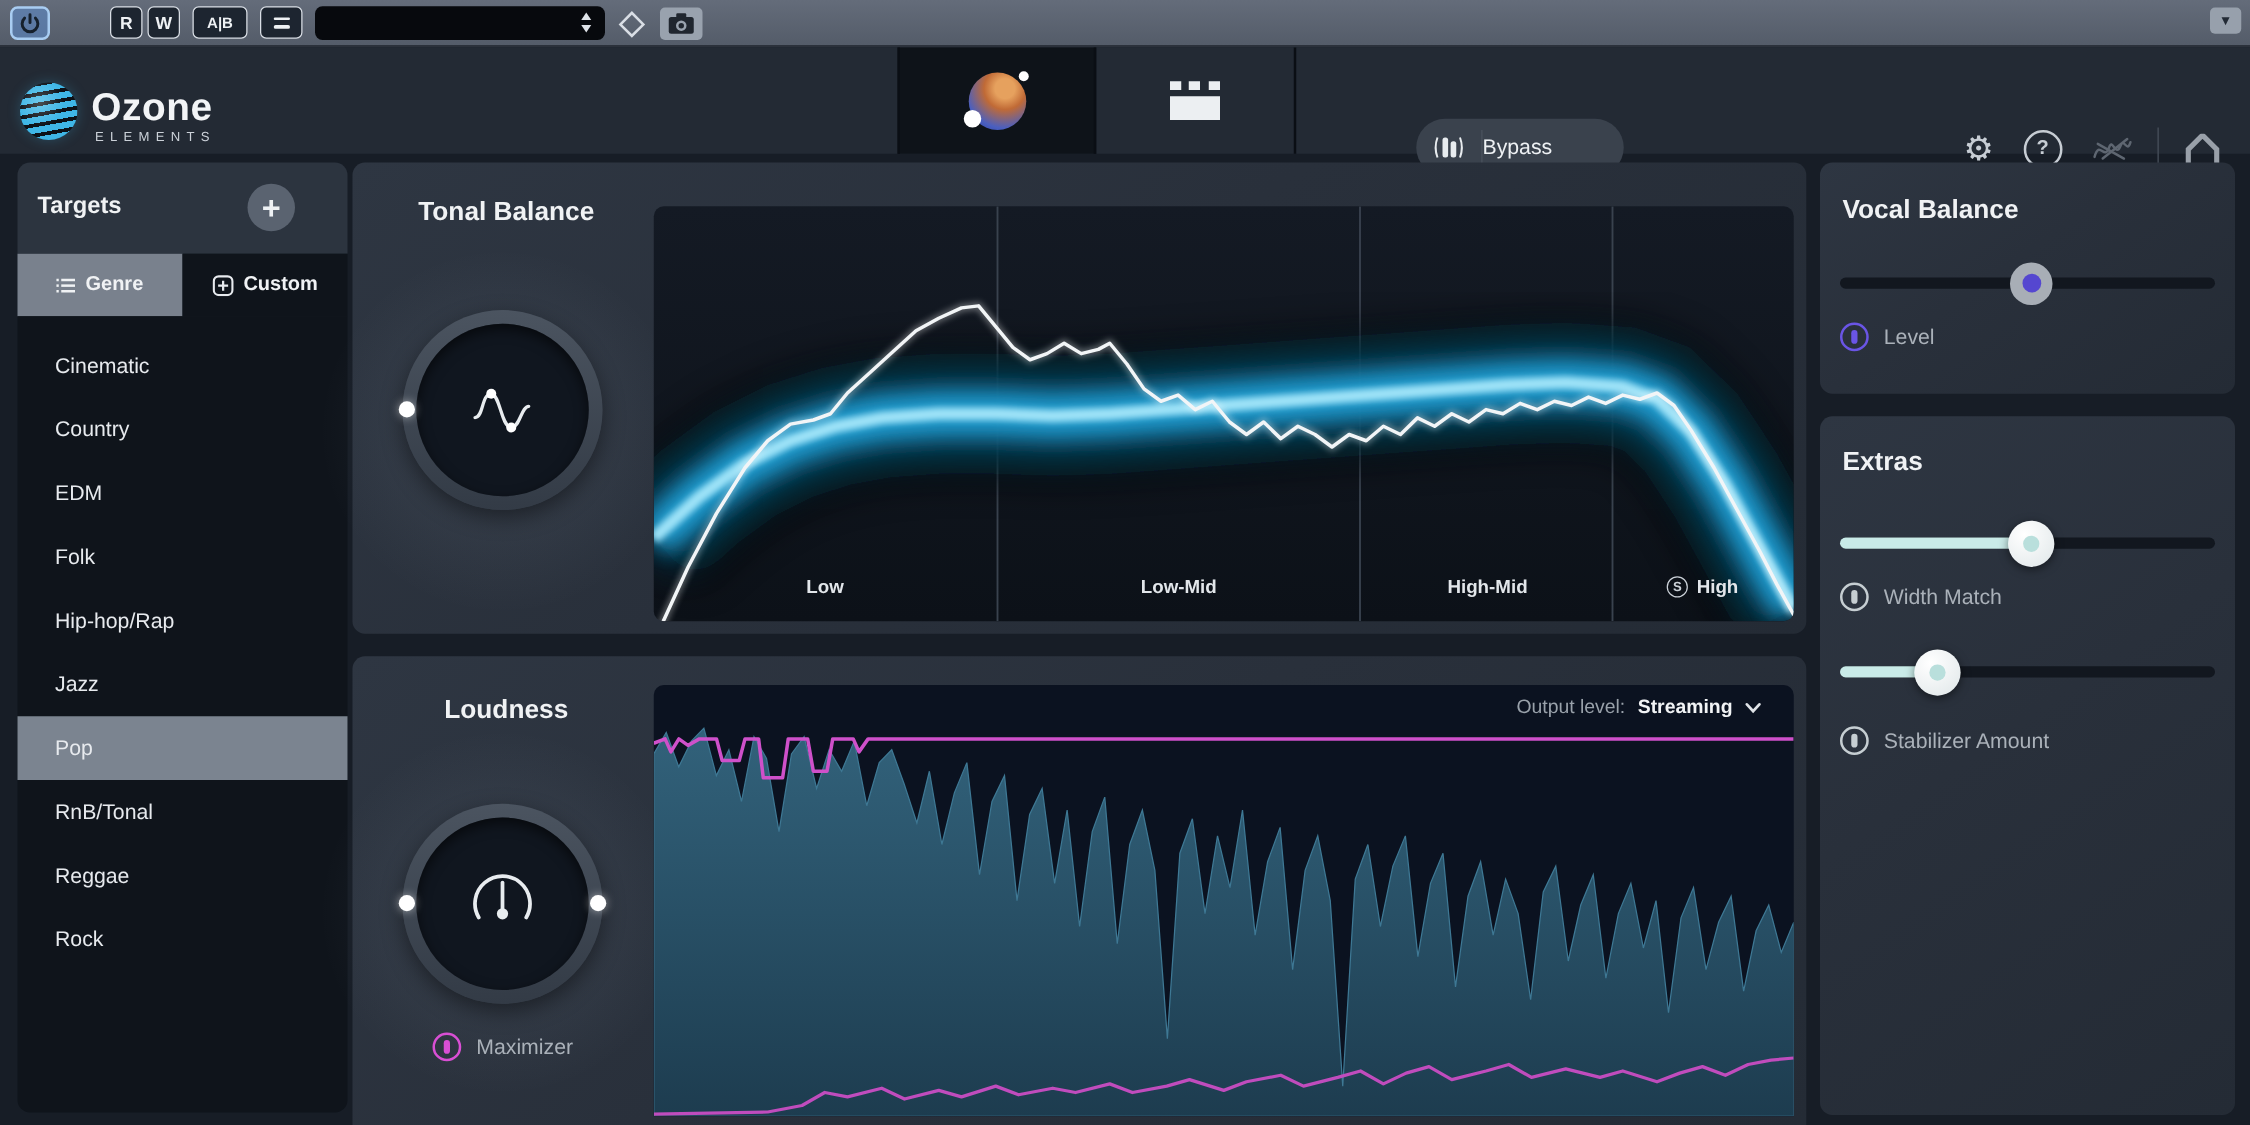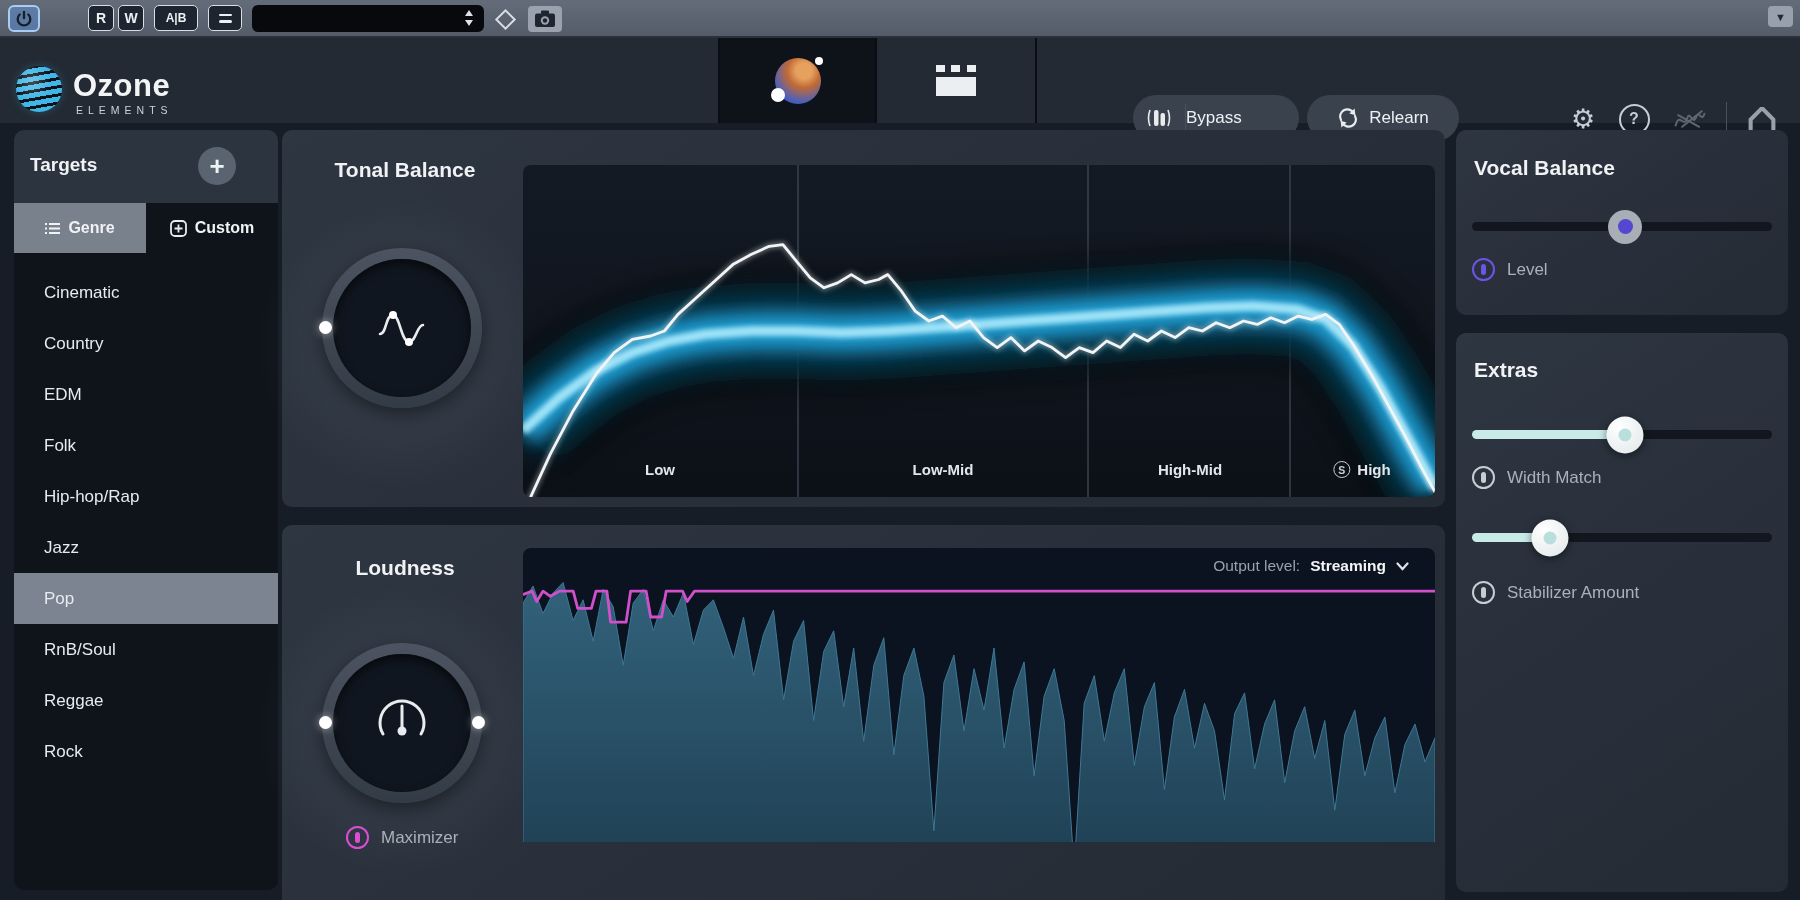--- a/index.html
+++ b/index.html
@@ -88,21 +88,21 @@
   .ptoggle i{display:block;width:5px;height:11px;border-radius:3px;}
   .modlabel{font-size:17px;color:#aab1b9;}
 
   .tb-display{position:absolute;left:241px;top:35px;width:912px;height:332px;border-radius:8px;overflow:hidden;
               background:linear-gradient(180deg,#141a24,#0c1118);}
   .regionlbl{position:absolute;top:296px;transform:translateX(-50%);font-size:15px;font-weight:bold;
              color:#e2e6ea;display:flex;align-items:center;gap:7px;}
   .sbadge{width:17px;height:17px;border-radius:50%;border:1.6px solid #c9cfd6;box-sizing:border-box;
           display:flex;align-items:center;justify-content:center;font-size:10.5px;font-weight:bold;color:#c9cfd6;}
 
-  .ld-display{position:absolute;left:241px;top:23px;width:912px;height:294px;border-radius:8px 8px 0 0;
+  .ld-display{position:absolute;left:241px;top:23px;width:912px;height:345px;border-radius:8px 8px 0 0;
               overflow:hidden;background:#0b1220;}
   .outrow{position:absolute;right:26px;top:9px;display:flex;align-items:center;gap:10px;font-size:15.5px;}
   .outlbl{color:#99a1aa;}
   .outval{color:#f2f4f6;font-weight:bold;}
 
   
   .sl-track{position:absolute;width:300px;height:9px;border-radius:5px;background:#12171f;}
   .sl-fill{position:absolute;left:0;top:0;height:9px;border-radius:5px;background:#c9ebe8;}
   .sl-thumb{position:absolute;top:50%;transform:translate(-50%,-50%);border-radius:50%;}
   .thumb-gray{width:34px;height:34px;background:#a8aeb6;display:flex;align-items:center;justify-content:center;}
@@ -177,29 +177,20 @@
         <svg width="26" height="24" viewBox="0 0 26 24">
           <path d="M4 4 Q1 12 4 20" fill="none" stroke="#e8ecef" stroke-width="1.6"></path>
           <rect x="8" y="4" width="4.5" height="16" rx="2" fill="#e8ecef"></rect>
           <rect x="14.5" y="7" width="4.5" height="13" rx="2" fill="#e8ecef"></rect>
           <path d="M22 4 Q25 12 22 20" fill="none" stroke="#e8ecef" stroke-width="1.6"></path>
         </svg>
       </span>
       <span style="width:1px;height:28px;background:#4a525d;"></span>
       <span style="flex:1;text-align:left;">Bypass</span>
     </div>
-    <div class="pill" style="left:1307px;width:152px;justify-content:center;gap:10px;">
-      <svg width="22" height="22" viewBox="0 0 22 22">
-        <path d="M4 13 A7.2 7.2 0 0 1 16.6 6" fill="none" stroke="#e8ecef" stroke-width="2.2" stroke-linecap="round"></path>
-        <polygon points="17.6,1.6 18.4,8.2 12.4,6.6" fill="#e8ecef"></polygon>
-        <path d="M18 9 A7.2 7.2 0 0 1 5.4 16" fill="none" stroke="#e8ecef" stroke-width="2.2" stroke-linecap="round"></path>
-        <polygon points="4.4,20.4 3.6,13.8 9.6,15.4" fill="#e8ecef"></polygon>
-      </svg>
-      <span>Relearn</span>
-    </div>
 
     <div class="hicon" style="left:1561px;font-size:27px;">
       <span>⚙</span>
     </div>
     <div class="hicon" style="left:1612px;">
       <span class="helpc">?</span>
     </div>
     <div class="hicon" style="left:1668px;">
       <svg width="34" height="28" viewBox="0 0 26 20">
         <path d="M2 15 C5 4 8 18 11 9 C13 3 15 16 18 8 C20 3 22 13 24 6 M4 7 L20 16 M7 16 L22 4" fill="none" stroke="#5e6671" stroke-width="1.5" stroke-linecap="round"></path>
@@ -236,21 +227,21 @@
     <span>Custom</span>
   </div>
   <div class="tg-list">
       <div class="g-item">Cinematic</div>
       <div class="g-item">Country</div>
       <div class="g-item">EDM</div>
       <div class="g-item">Folk</div>
       <div class="g-item">Hip-hop/Rap</div>
       <div class="g-item">Jazz</div>
       <div class="g-item sel">Pop</div>
-      <div class="g-item">RnB/Soul</div>
+      <div class="g-item">RnB/Tonal</div>
       <div class="g-item">Reggae</div>
       <div class="g-item">Rock</div>
     </div>
 
   <div class="card" style="left:282px;top:130px;width:1163px;height:377px;">
     <div class="glow" style="left:-60px;top:50px;"></div>
     <div class="card-title" style="left:40px;top:28px;width:166px;text-align:center;">Tonal Balance</div>
     <div class="knob-ring" style="left:40px;top:118px;">
       <div class="knob-in">
         <svg width="56" height="56" viewBox="-28 -28 56 56">

